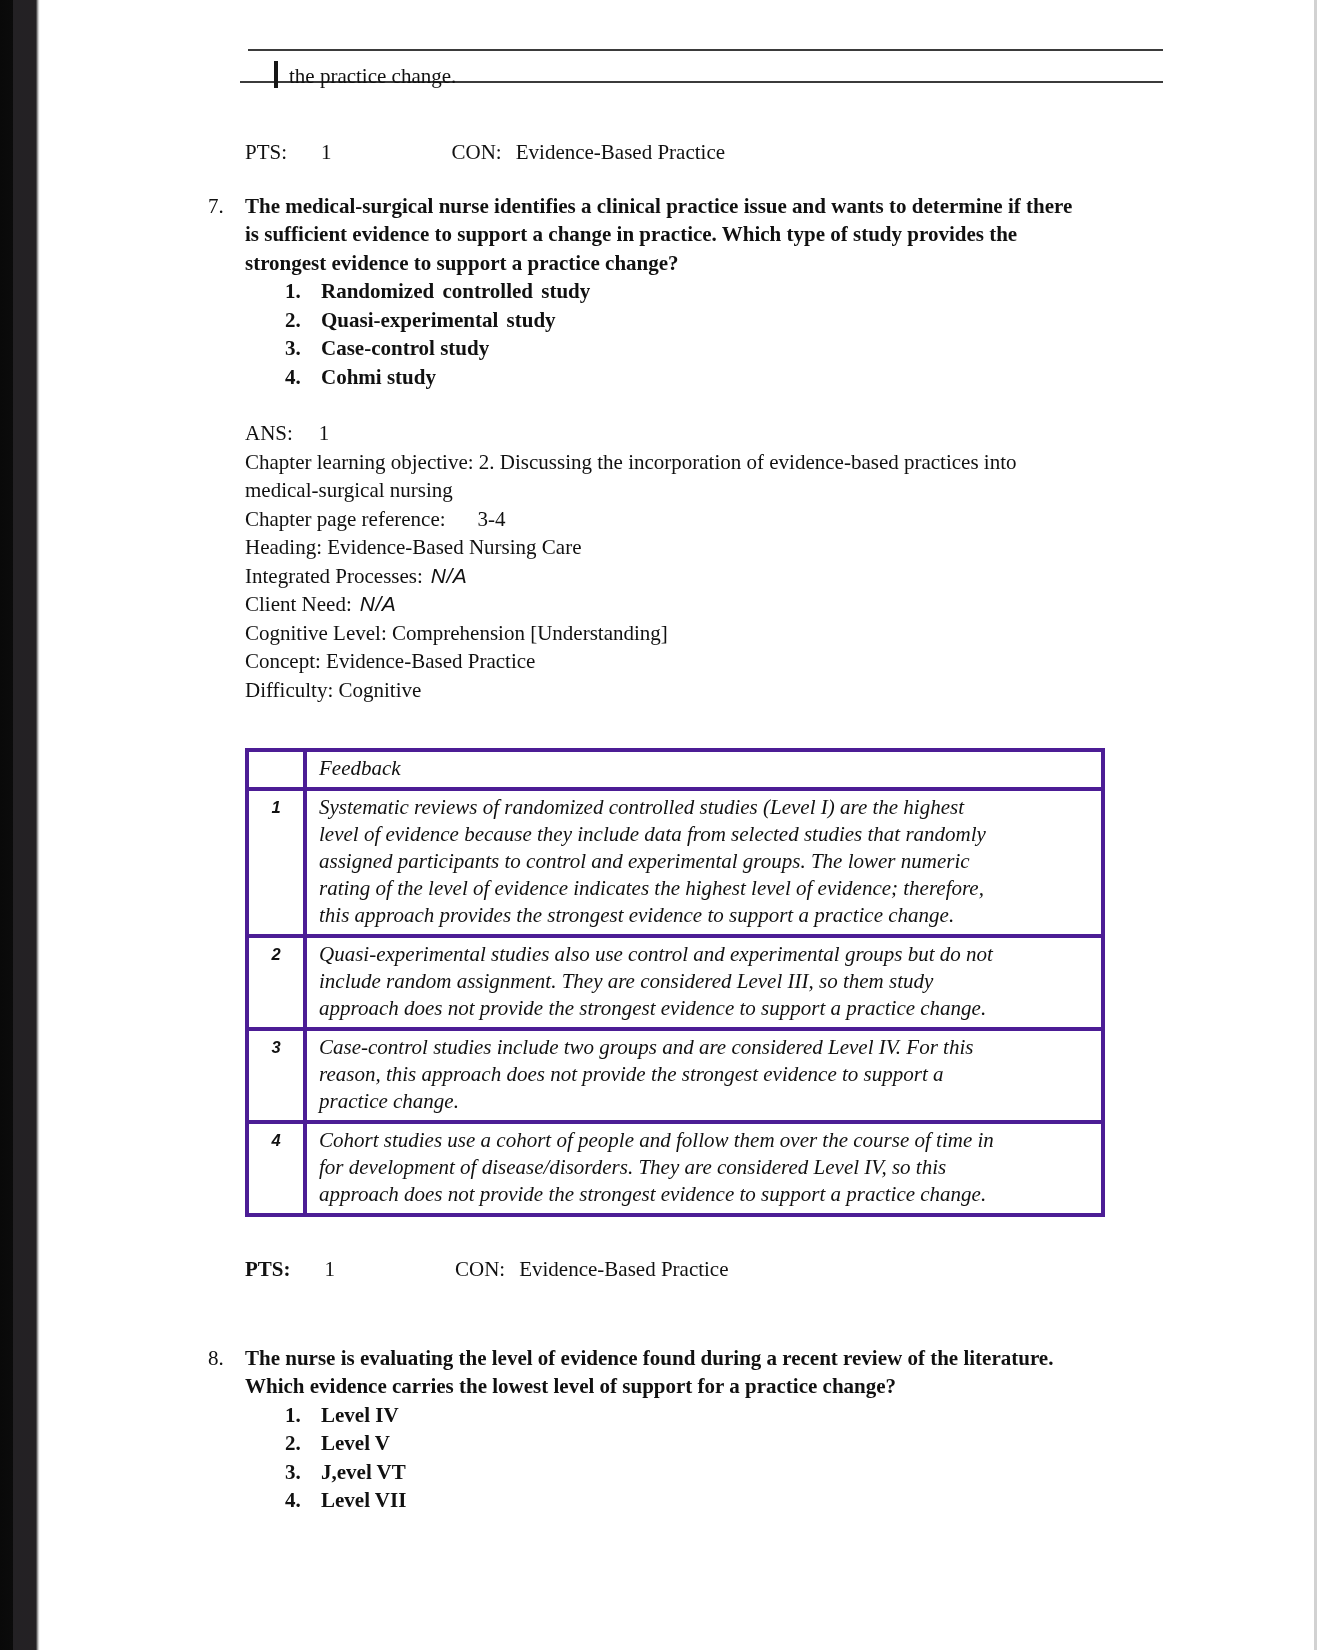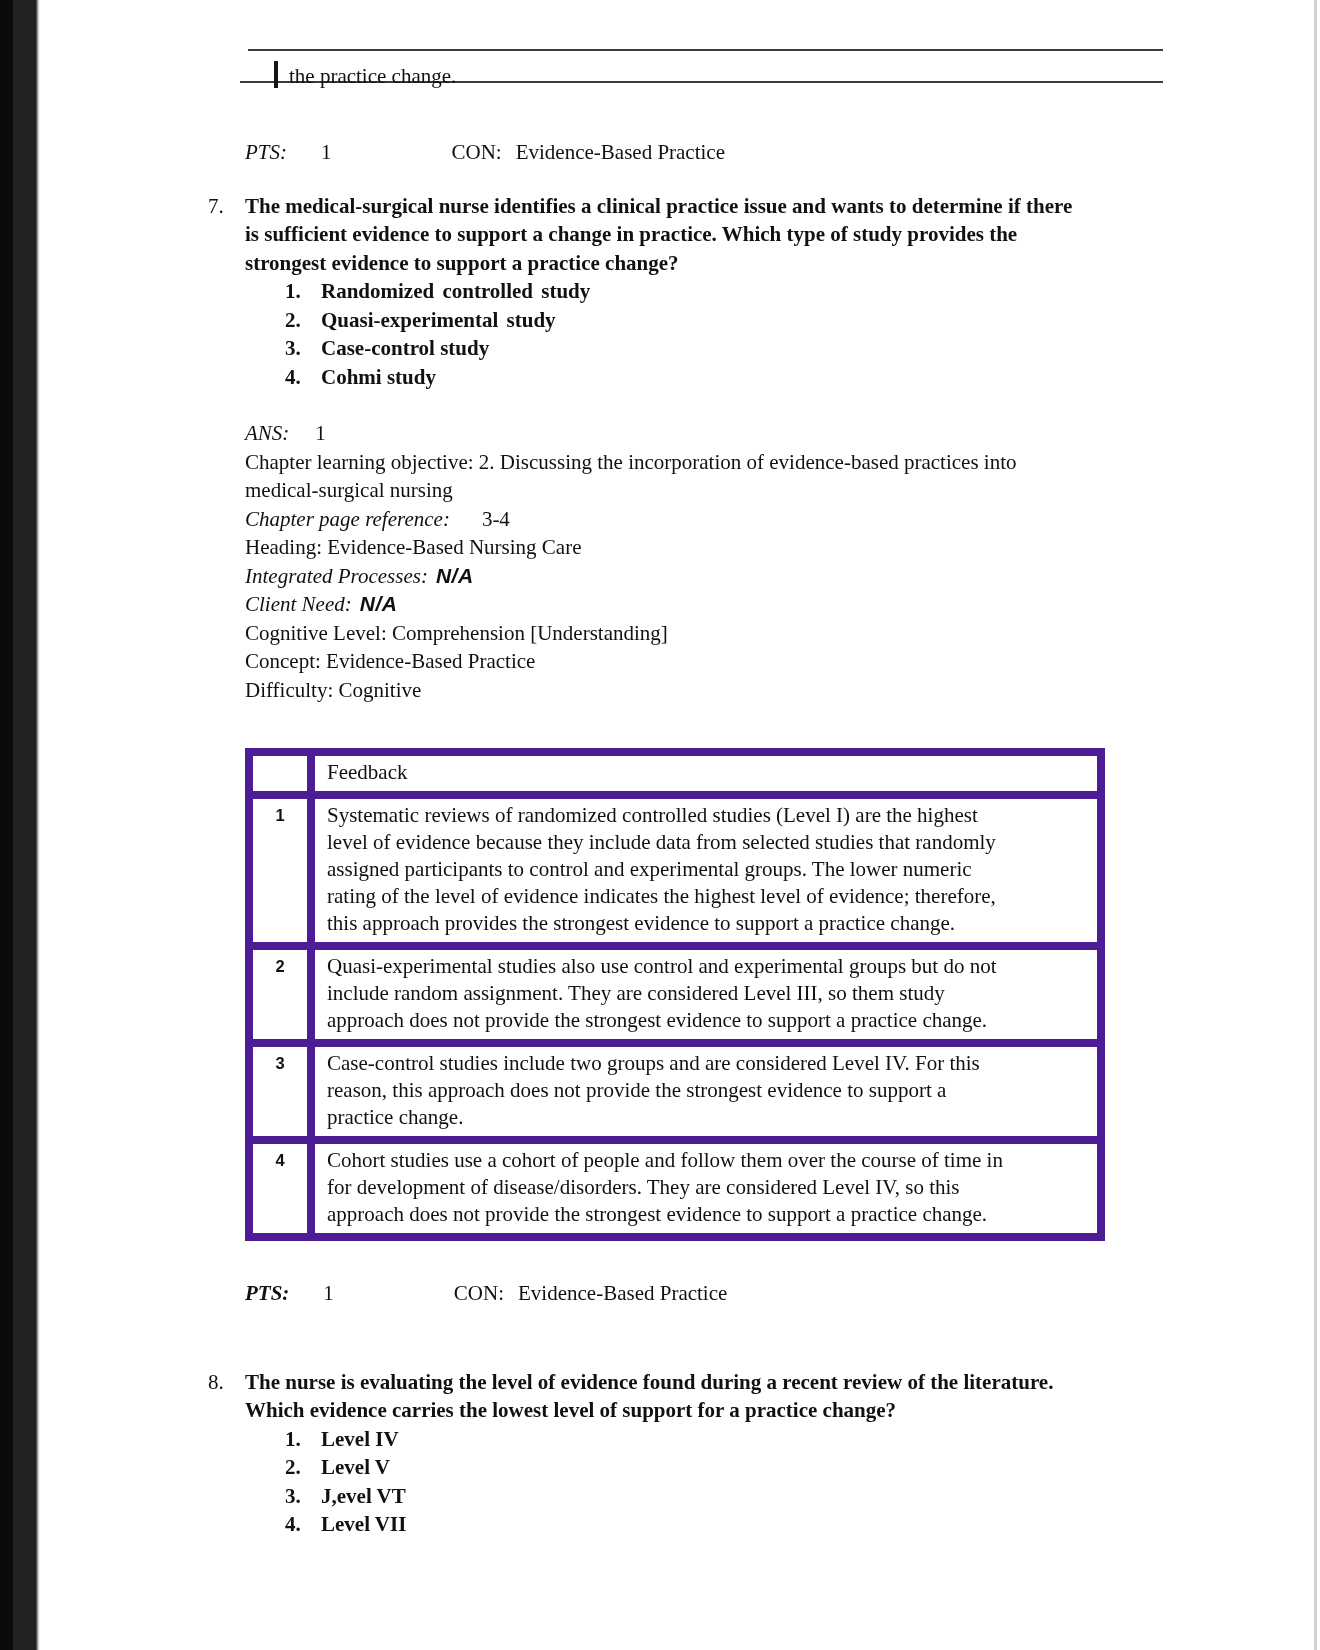--- a/index.html
+++ b/index.html
@@ -83,35 +83,36 @@
   .opt { display: flex; margin-left: 40px; }
   .optnum { flex: none; width: 36px; }
   .wspace { word-spacing: 3px; }
   
   .ansblock { margin-top: 28px; }
   .ans-val { margin-left: 26px; }
   .pgref-val { margin-left: 32px; }
   .na-val {
     font-family: "Liberation Sans", sans-serif;
     font-style: italic;
-    font-weight: 700;
+    font-weight: 400;
     margin-left: 8px;
     letter-spacing: 0.5px;
   }
-  .lbl { white-space: nowrap; font-style: italic; }
+  .lbl { white-space: nowrap; }
   
   .fbtable {
     border-collapse: collapse;
     margin-top: 44px;
     table-layout: fixed;
     width: 860px;
   }
   .fbtable td {
-    border: 8px solid #4c1d95;
+    border: 4px solid #4c1d95;
     vertical-align: top;
+    font-style: italic;
   }
   .numcell {
     width: 52px;
     text-align: center;
     font-family: "Liberation Sans", sans-serif;
     font-weight: bold;
     font-size: 16.5px;
     line-height: 24px;
     padding-top: 4px;
   }

